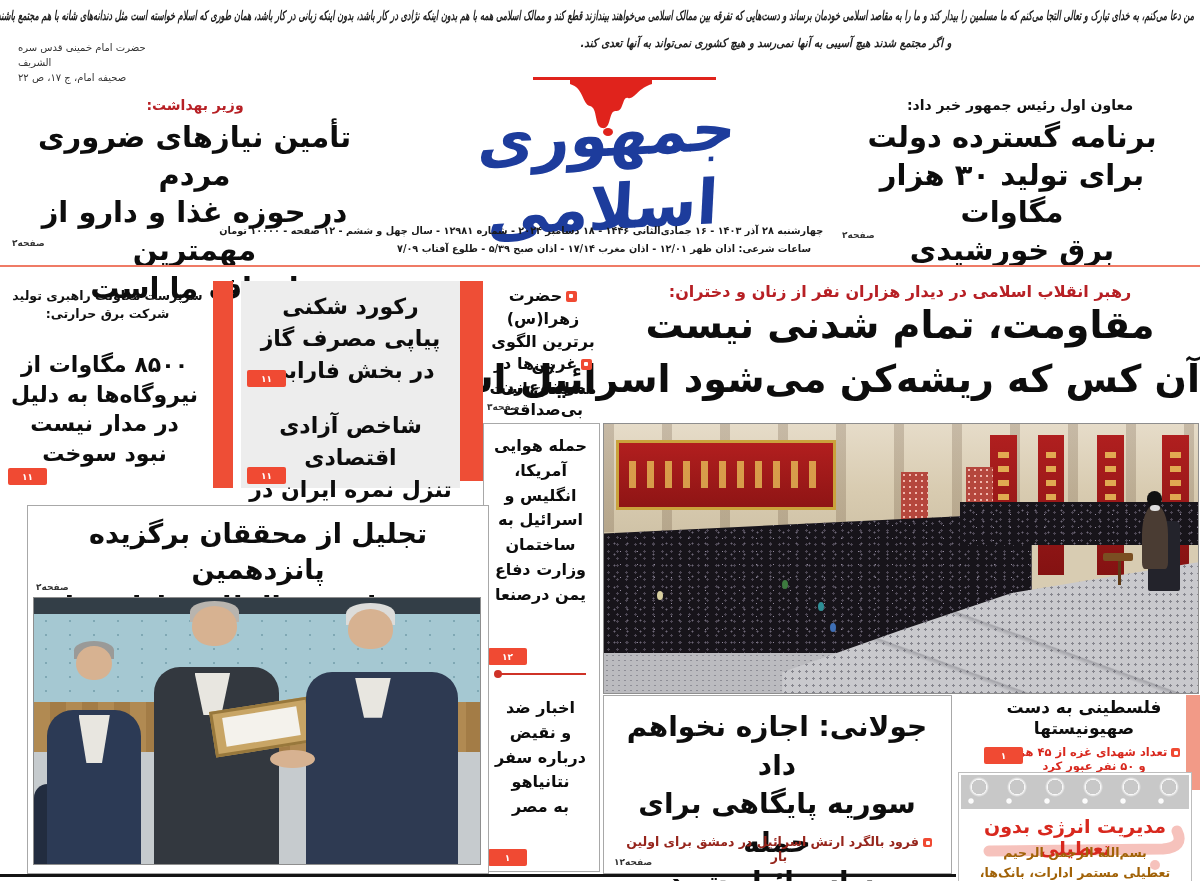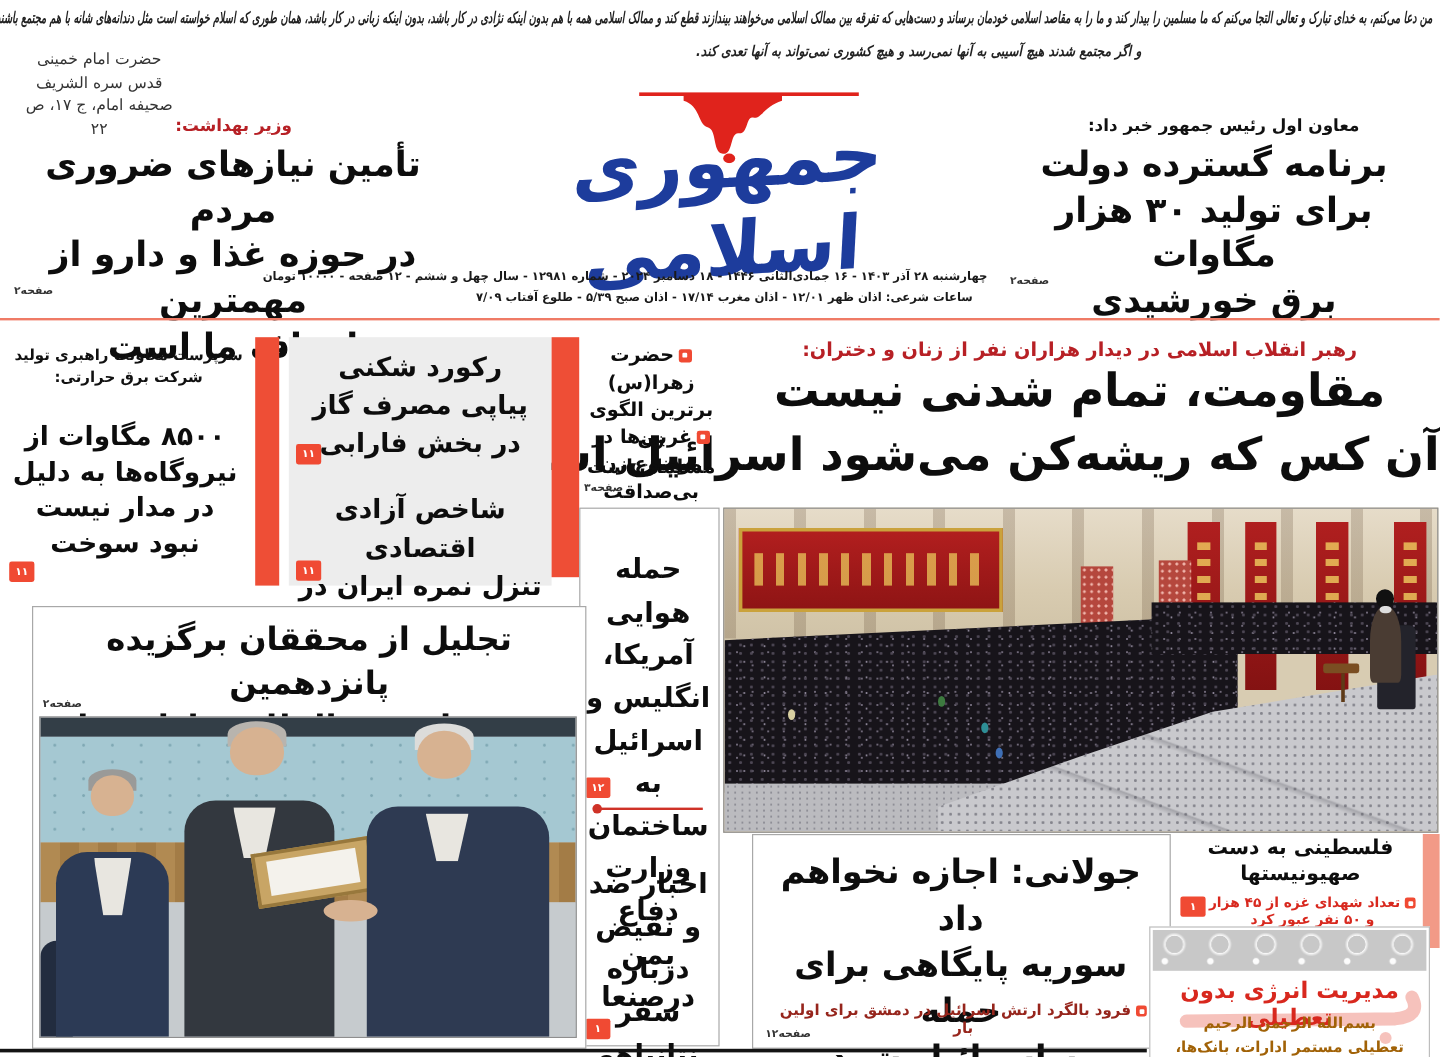--- a/index.html
+++ b/index.html
@@ -2,40 +2,40 @@
 <html lang="fa"><head>
 <meta charset="utf-8">
 <style>
   html,body{margin:0;padding:0;background:#fff;}
   .page{position:relative;width:1200px;height:881px;margin:0 auto;background:#fff;overflow:hidden;
         font-family:"DejaVu Sans",sans-serif;direction:rtl;}
   .abs{position:absolute;}
   .c{text-align:center;}
   
   .quote{font-style:italic;font-weight:bold;color:#222;white-space:nowrap;}
-  .attrib{font-size:13px;color:#333;text-align:center;line-height:1.5;}
+  .attrib{font-size:10px;color:#333;text-align:left;line-height:1.5;}
   
   .logo{font-weight:bold;color:#1d3c9c;font-size:62px;letter-spacing:-2px;
         transform:rotate(-3deg) skewX(-6deg);text-align:center;}
   .logoline{background:#e0231c;height:3px;}
   .dateline{font-size:10px;font-weight:bold;color:#1a1a1a;text-align:center;line-height:1.8;white-space:nowrap;transform:scaleX(.97);}
   
   .kicker{font-size:14px;font-weight:bold;color:#111;text-align:center;}
   .kicker.red{color:#b72025;}
   .hl{font-weight:bold;color:#0d0d0d;text-align:center;}
   .hl span{display:block;}
   .hl-29{font-size:29px;line-height:1.3;}
   .hl-23{font-size:22px;line-height:1.45;}
   .hl-lead{font-size:38px;line-height:1.0;letter-spacing:-1px;white-space:nowrap;}
-  .hl-20{font-size:23px;line-height:1.55;margin-top:24px;}
+  .hl-20{font-size:16px;line-height:1.55;}
   .hl-26{font-size:22px;line-height:1.35;margin-top:28px;}
   .hl-27{font-size:27px;line-height:1.35;}
   .hl-17{font-size:17px;line-height:1.25;}
   .pagelabel{font-size:9px;font-weight:bold;color:#333;}
-  .badge{width:21px;height:17px;background:#f04a33;color:#fff;font-size:9px;font-weight:bold;
+  .badge{width:39px;height:17px;background:#f04a33;color:#fff;font-size:9px;font-weight:bold;
          display:flex;align-items:center;justify-content:center;border-radius:2px;text-align:center;}
   .bullet{display:inline-block;width:11px;height:11px;background:#f04a33;border-radius:2px;
           vertical-align:middle;margin-left:4px;position:relative;}
   .bullet::after{content:"";position:absolute;left:3px;top:3px;width:4px;height:4px;background:#fff;border-radius:1px;}
   .redbar{background:#ee4e36;}
   .pinkbar{background:#f29a87;}
   .hrule{background:#ef7b66;height:2px;}
   .blackrule{background:#141414;height:3px;}
   .graypanel{background:#ededed;}
   .sepline{position:relative;height:2px;background:#cf3227;}
@@ -278,21 +278,21 @@
         </div>
 
       <div class="pf-hair" style="left:70%;top:2%;width:11%;height:8%;background:#dcdcda;"></div>
       <div class="pf-head" style="left:70.5%;top:4%;width:10%;height:15%;"></div>
       <div class="pf-body" style="left:61%;bottom:0;width:34%;height:72%;background:#2e3a52;"></div>
       <div class="pf-shirt" style="left:72%;bottom:55%;width:8%;height:15%;"></div>
       <div class="pf-hands" style="left:53%;top:57%;width:10%;height:7%;"></div>
     </div>
   </div>
 
-  <div class="abs box" style="left:603px;top:695px;width:347px;height:177px;margin-left:24px;">
+  <div class="abs box" style="left:603px;top:695px;width:347px;height:177px;">
     <div class="hl" style="position:absolute;left:8px;top:12px;width:330px;font-size:28px;line-height:1.38;">
       <span>جولانی: اجازه نخواهم داد</span>
       <span>سوریه پایگاهی برای حمله</span>
       <span>به اسرائیل شود</span>
     </div>
     <div class="subline darkred" style="position:absolute;left:20px;top:138px;width:310px;">
       <i class="bullet" style="width:9px;height:9px;"></i><span style="display:inline">فرود بالگرد ارتش اسرائیل در دمشق برای اولین بار</span>
     </div>
     <div class="pagelabel" style="position:absolute;left:10px;bottom:6px;">صفحه۱۲</div>
   </div>

